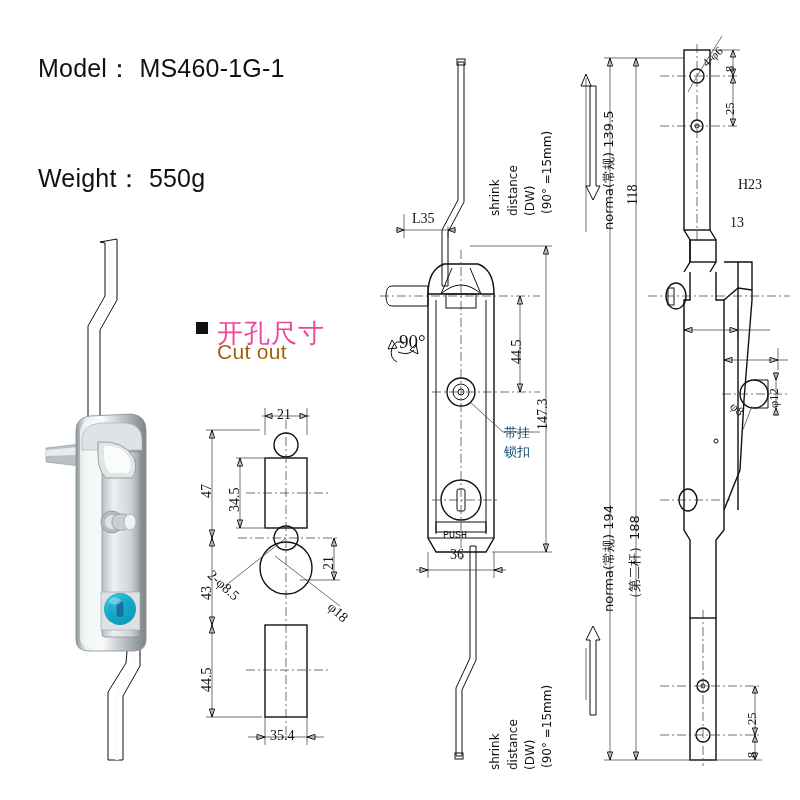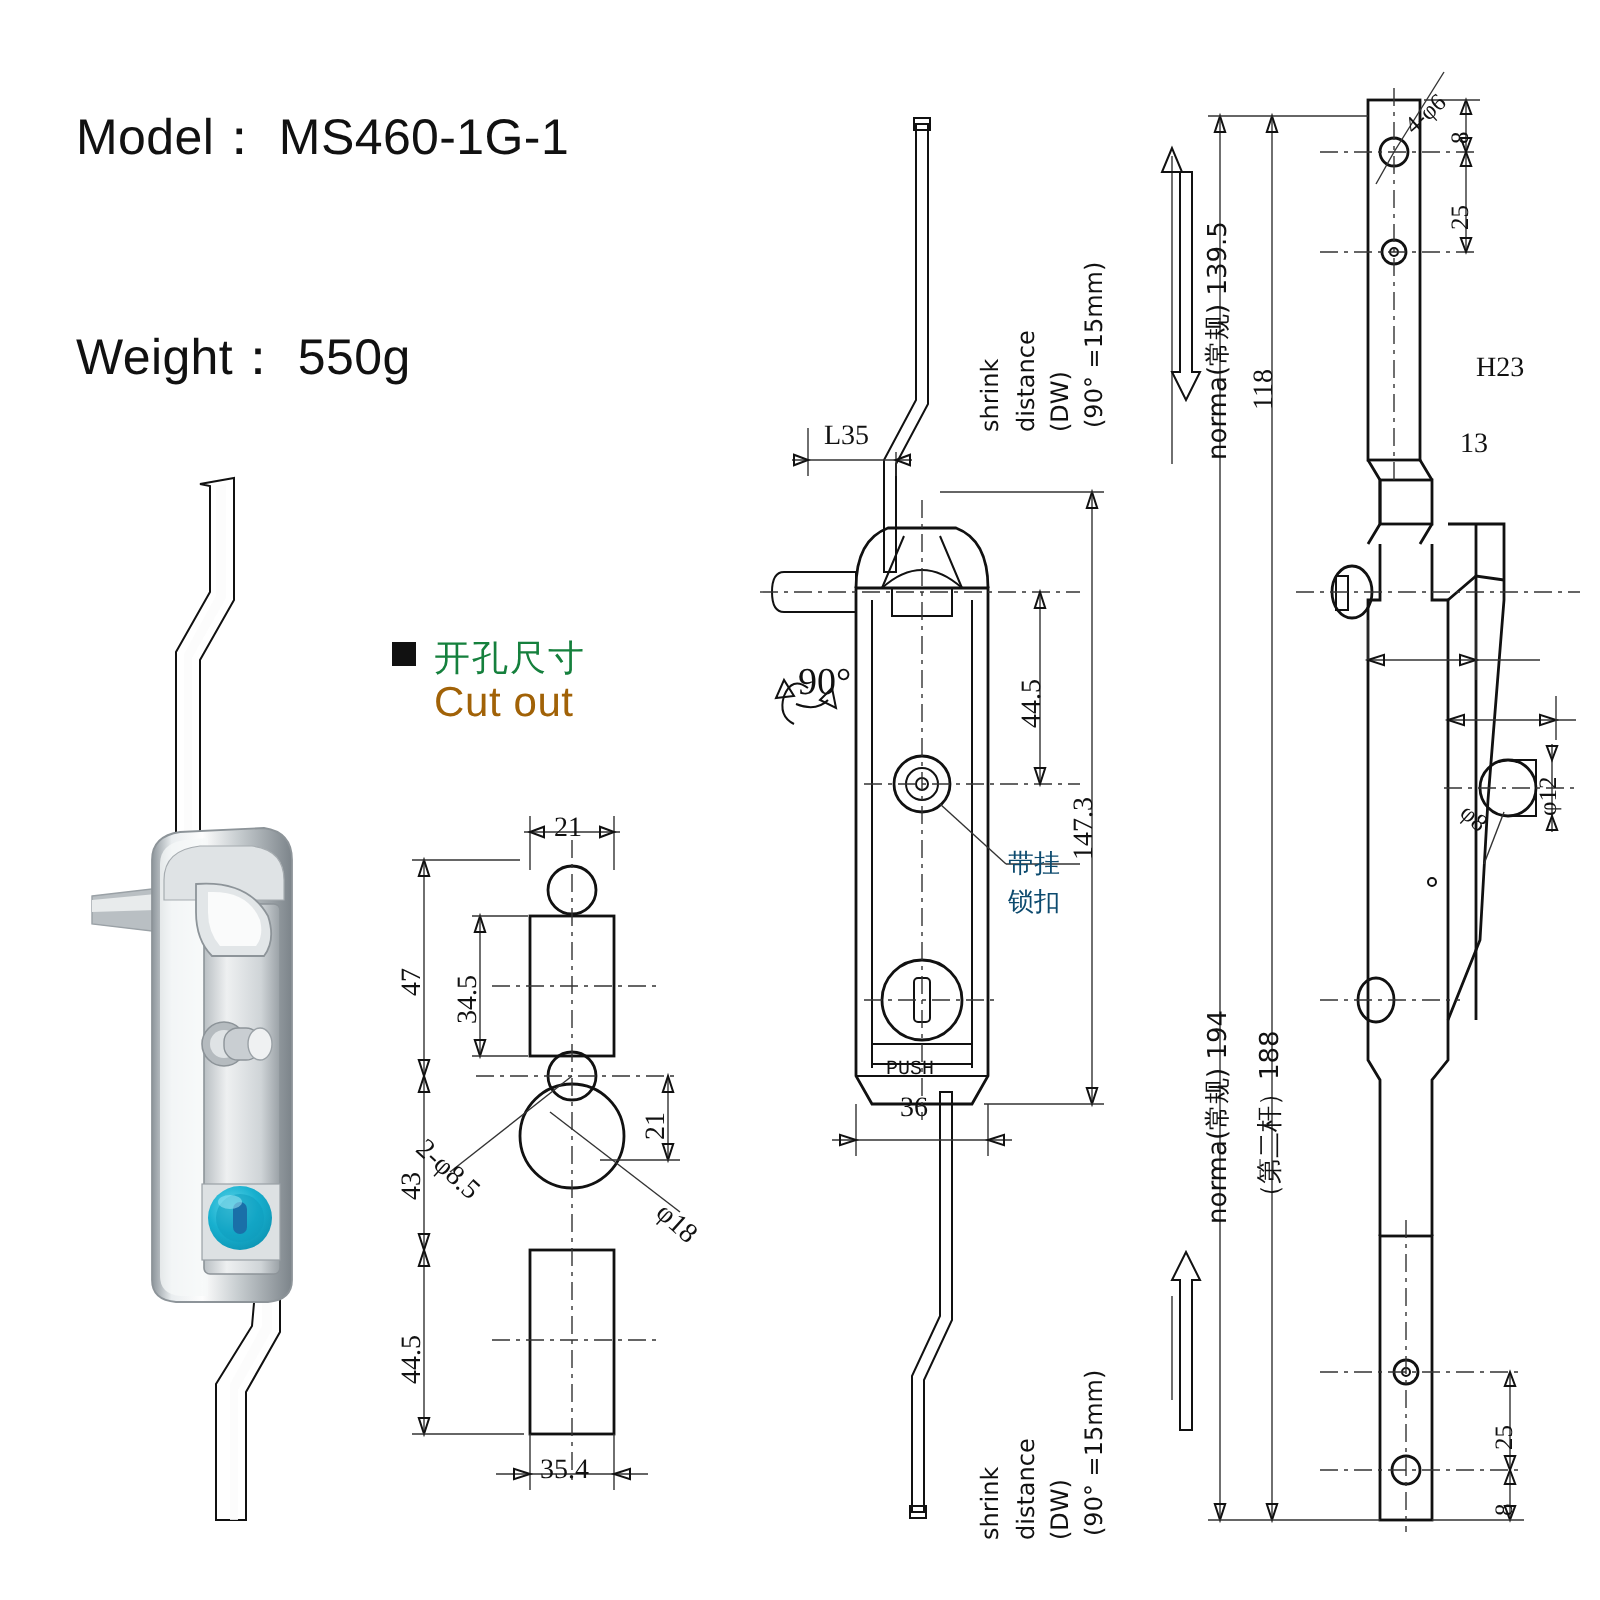--- a/index.html
+++ b/index.html
@@ -26,21 +26,21 @@
   #spec-2 { left: 38px; top: 162px; }
 
   
   #cutout-title { position: absolute; left: 196px; top: 318px; }
   #cutout-title .bullet {
     display: inline-block; width: 12px; height: 12px;
     background: #111; vertical-align: middle; margin-right: 9px;
   }
   #cutout-title .cn {
     font-family: Liberation Serif, serif;
-    font-size: 18px; color: #15803d; vertical-align: middle;
+    font-size: 26px; color: #ec4899; vertical-align: middle;
     letter-spacing: 1px;
   }
   #cutout-title .en {
     display: block; font-size: 21px; color: #a16207;
     margin-left: 21px; margin-top: 4px; letter-spacing: .3px;
   }
 
   
   .dim {
     position: absolute;

